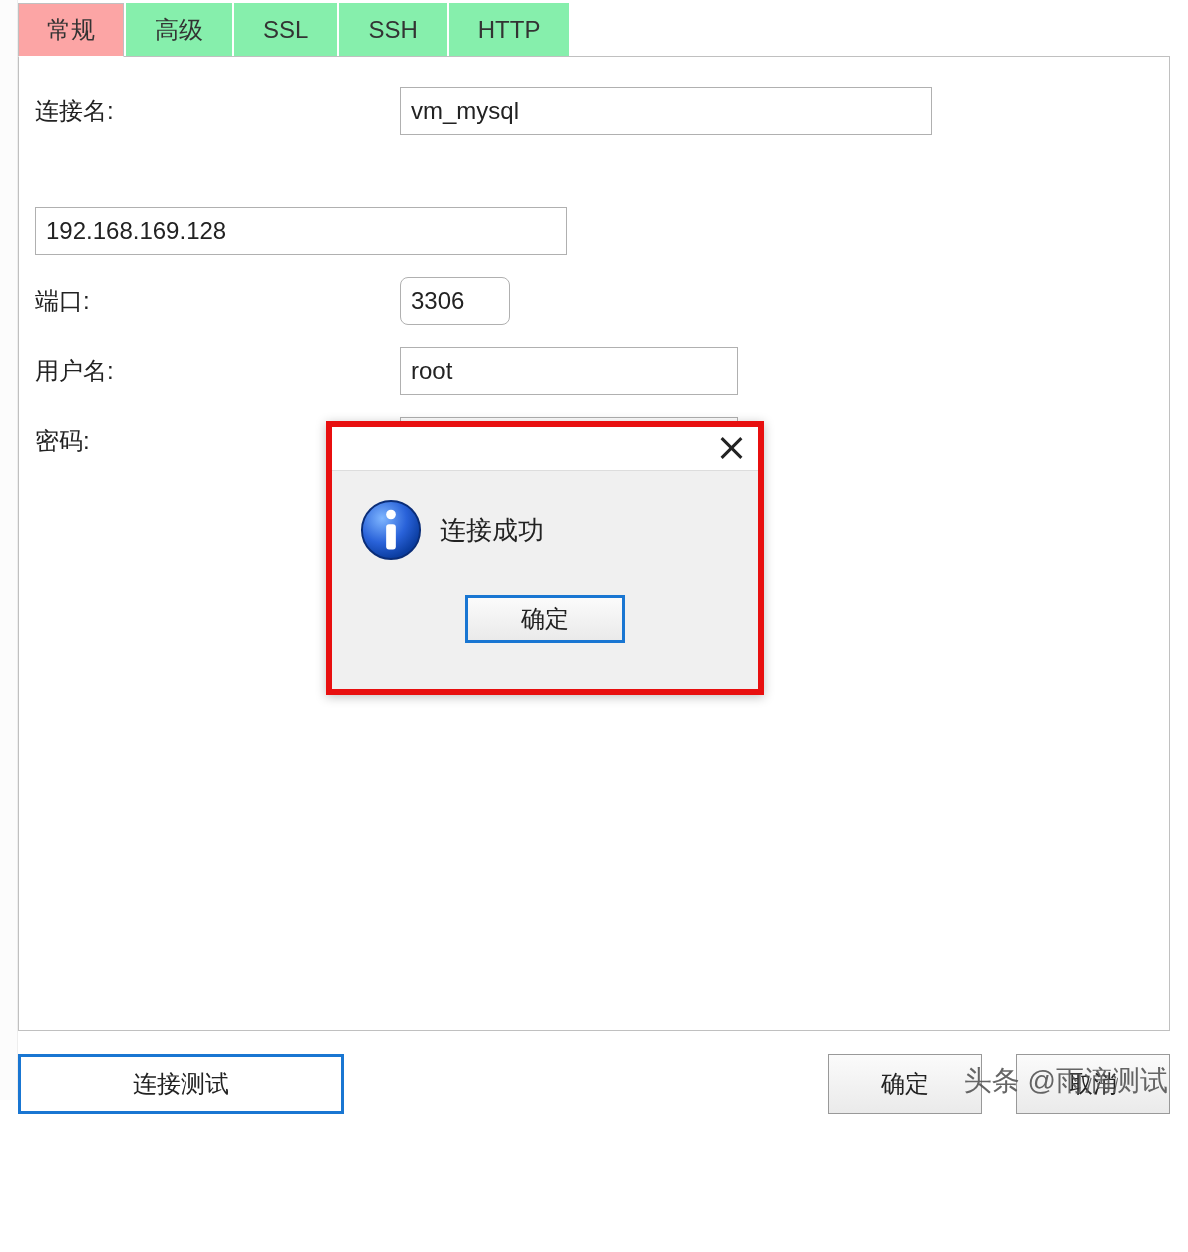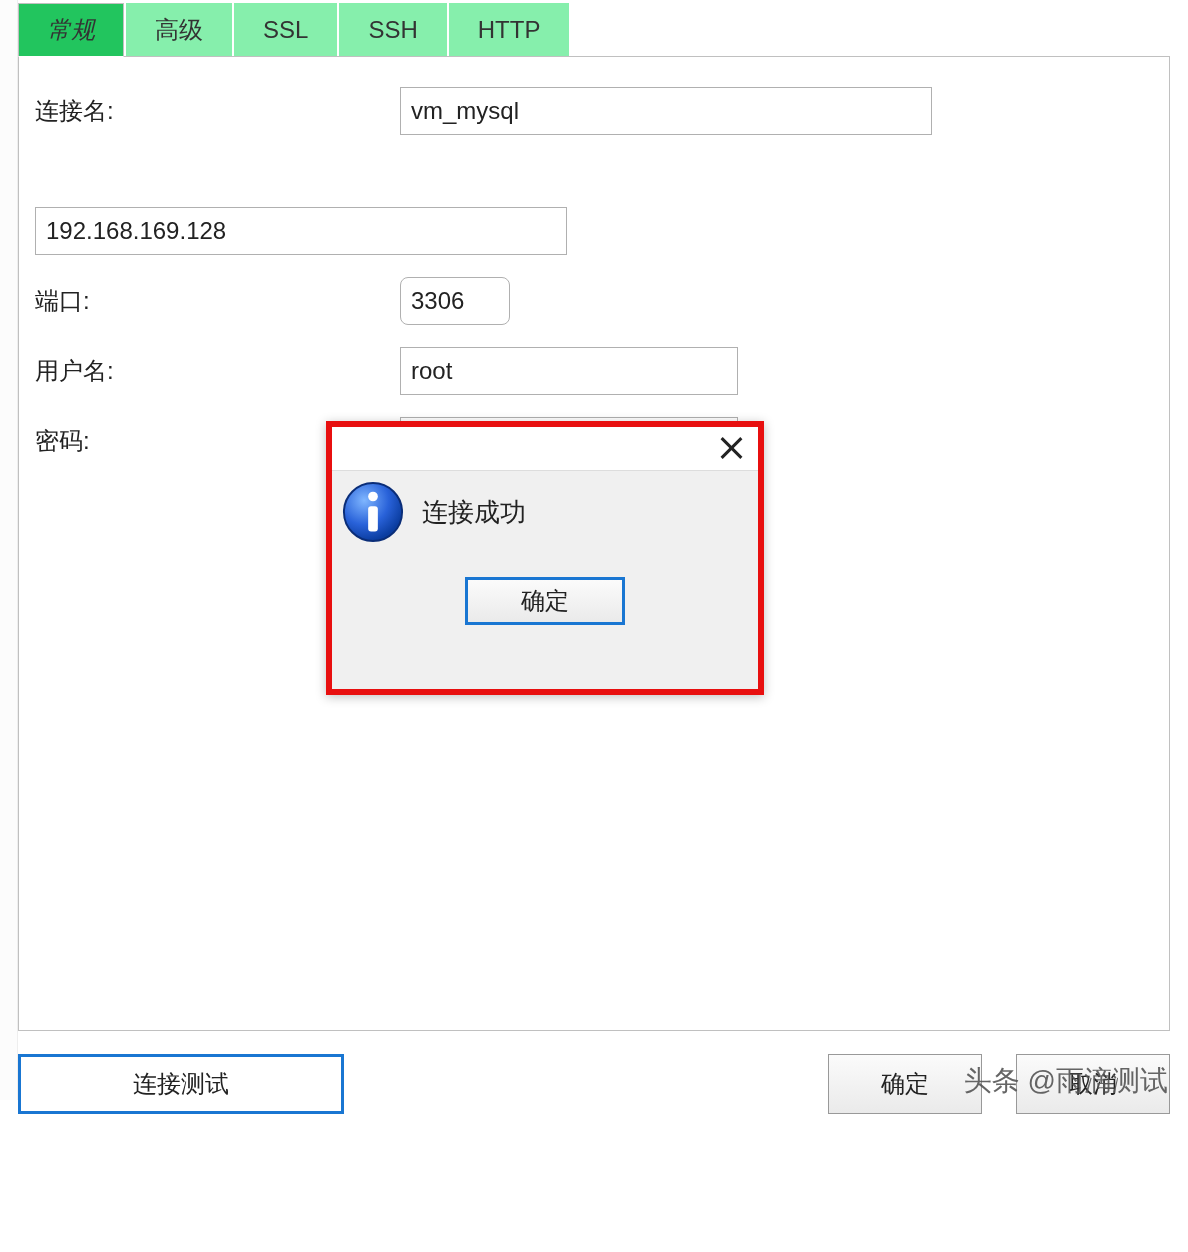--- a/index.html
+++ b/index.html
@@ -33,25 +33,24 @@
       border-top-right-radius: 0;
       margin-right: 2px;
       cursor: pointer;
       position: relative;
       top: 1px;
       height: 54px;
       display: flex;
       align-items: center;
     }
     .tab.active {
-      background: #22c55e;
+      background: #fca5a5;
       border: 1px solid #c0c0c0;
       border-bottom: 1px solid #fff;
       z-index: 2;
-      font-style: italic;
     }
     .tab-content {
       border: 1px solid #c0c0c0;
       height: 975px;
       padding: 30px 16px;
       position: relative;
       background: #fff;
     }
     .form-row {
       display: flex;
@@ -144,21 +143,21 @@
       top: 0;
       width: 3px;
       height: 28px;
       background: #222;
     }
     .close-x::before { transform: rotate(45deg); }
     .close-x::after { transform: rotate(-45deg); }
     .modal-body {
       background: #f0f0f0;
       height: 218px;
-      padding: 10px;
+      padding: 28px;
       display: flex;
       flex-direction: column;
     }
     .msg-row {
       display: flex;
       align-items: center;
       gap: 18px;
       margin-bottom: 34px;
     }
     .info-icon-wrap {

